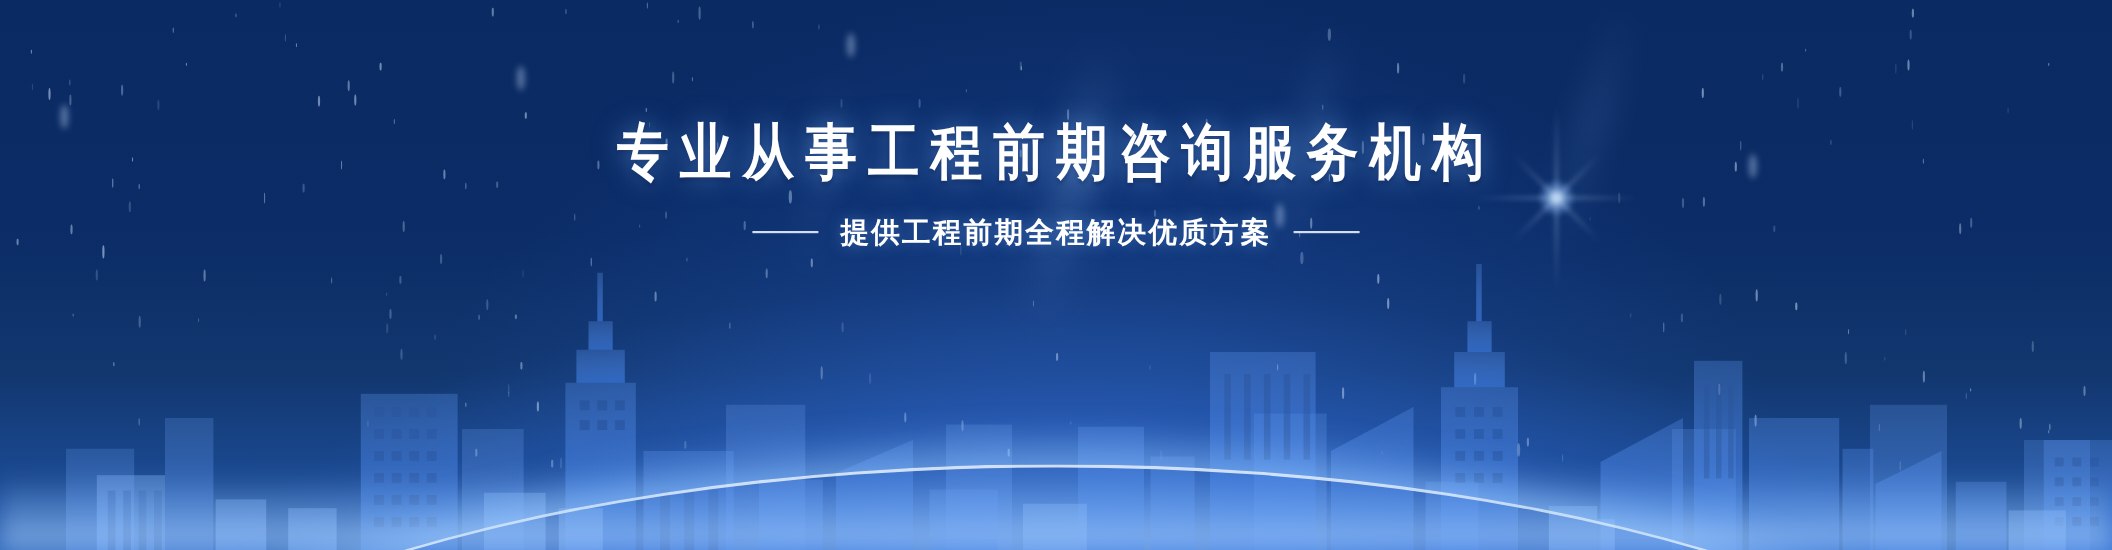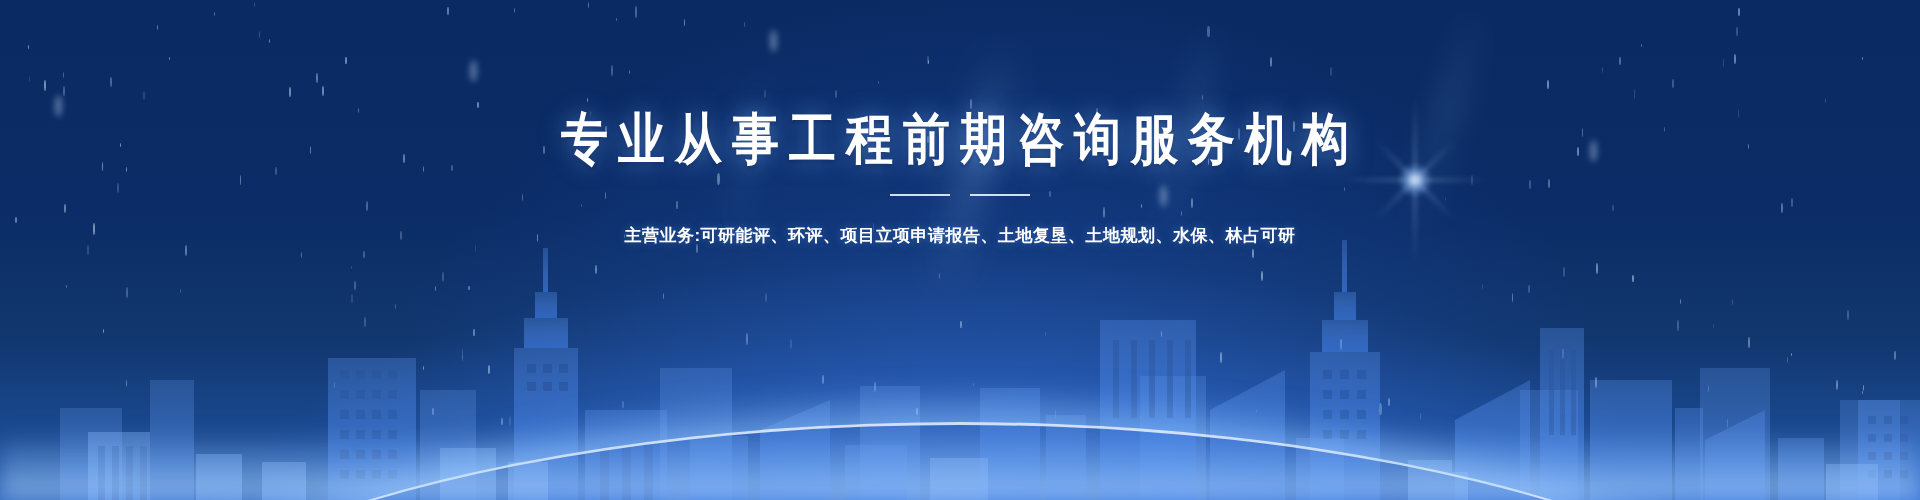--- a/index.html
+++ b/index.html
@@ -511,19 +511,19 @@
 
   <div class="horizon"></div>
   <div class="horizon-line"></div>
   <div class="horizon-wash"></div>
 
   <div class="content">
     <div class="headline">专业从事工程前期咨询服务机构</div>
 
     <div class="sub-row">
       <span class="sub-rule"></span>
+      <span class="subtitle">提供工程前期全程解决优质方案</span>
       <span class="sub-rule"></span>
     </div>
 
-    <div class="biz">主营业务:可研能评、环评、项目立项申请报告、土地复垦、土地规划、水保、林占可研</div>
   </div>
 
 </div>
 
 </body></html>

